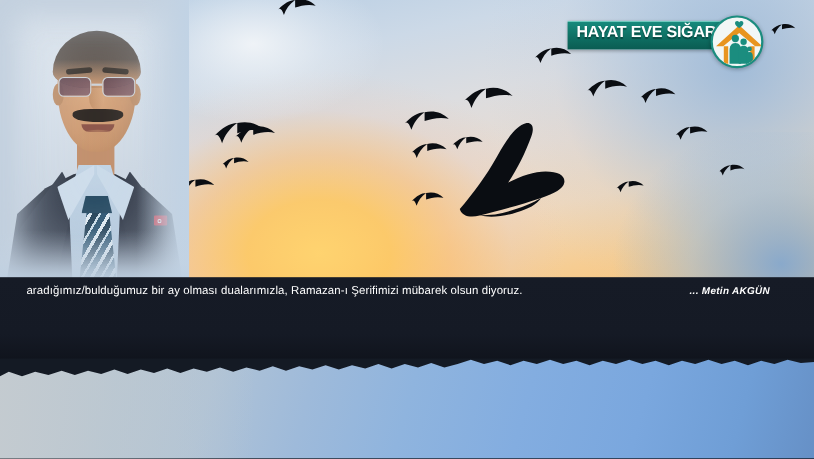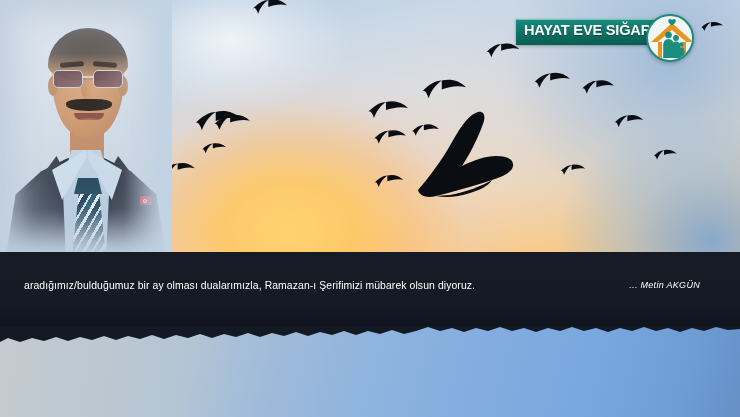--- a/index.html
+++ b/index.html
@@ -212,26 +212,26 @@
     background:linear-gradient(to bottom,#161b26 0%,#151a25 70%,#10141d 100%);
   }
   .panel-body{
     position:absolute; left:24px; top:257px; width:694px;
   }
   .pline{
     color:#ffffff; font-size:10.4px; line-height:15.4px;
     text-align:justify; text-align-last:justify;
     letter-spacing:.1px; font-weight:400;
   }
-  .pline.l3{ text-align:right; text-align-last:left;margin-top:21px; }
+  .pline.l3{ text-align:right; text-align-last:left; }
   .sigrow{
     display:flex; justify-content:flex-end; margin-top:-13px;
   }
   .sig{
-    color:#ffffff; font-size:9px; font-weight:normal; letter-spacing:.3px;
+    color:#ffffff; font-size:9px; font-weight:bold; letter-spacing:.3px;
     font-style:italic; padding-right:18px;
   }
 
   
   .hes{ position:absolute; left:516px; top:14px; }
   .hes-bar{
     position:absolute; left:0; top:5px; width:152px; height:26px;
     background:linear-gradient(to bottom,#178a7c 0%,#0e6f63 55%,#0a5c52 100%);
     border-top:1px solid #6fc9bd;
     box-shadow:0 1px 3px rgba(0,0,0,.3);

